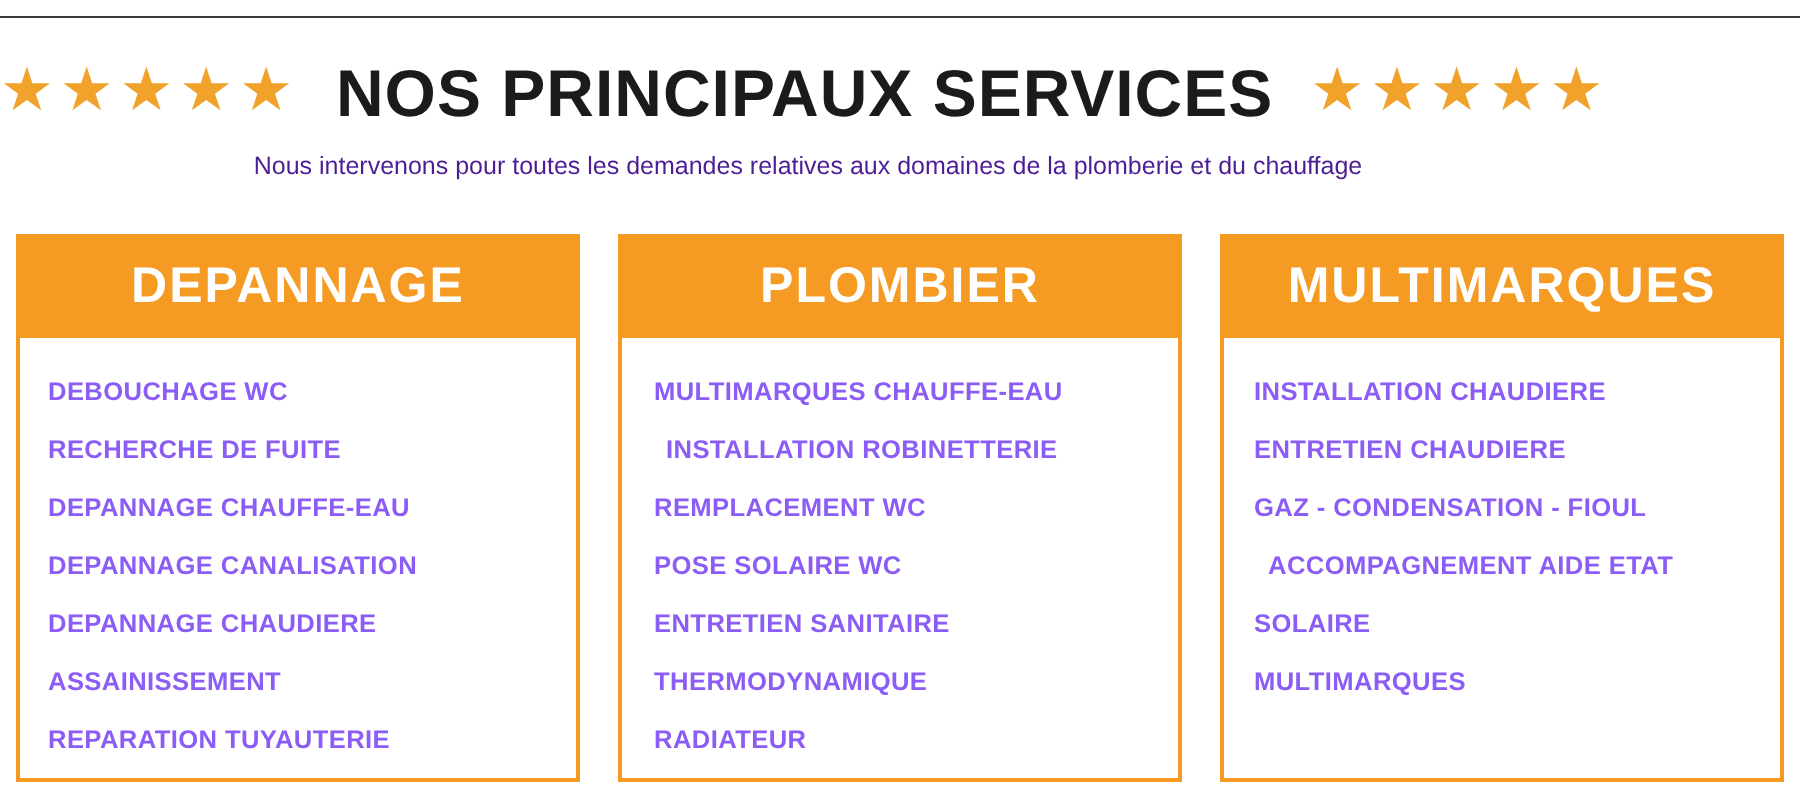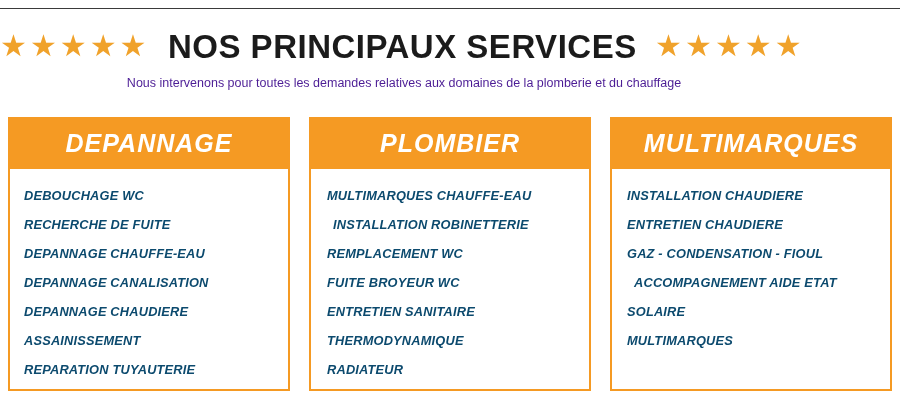--- a/index.html
+++ b/index.html
@@ -67,21 +67,20 @@
     position: absolute;
     top: 117px;
     left: 8px;
     width: 884px;
     display: flex;
     justify-content: space-between;
   }
   .card {
     width: 282px;
     box-sizing: border-box;
-    font-style: italic;
   }
   .card-header {
     background: #f59a23;
     color: #ffffff;
     text-align: center;
     font-size: 25px;
     font-weight: bold;
     letter-spacing: 1px;
     padding: 9px 0 11px 0;
     border: 1px solid #f59a23;
@@ -91,21 +90,21 @@
   }
   .card-body {
     border: 2px solid #f59a23;
     border-top: none;
     background: #ffffff;
     box-sizing: border-box;
     height: 222px;
     padding: 12px 0 0 0;
   }
   .service-item {
-    color: #0c4a6e;
+    color: #8b5cf6;
     font-size: 12.8px;
     font-weight: bold;
     letter-spacing: 0.2px;
     padding: 0 0 0 14px;
     height: 29px;
     line-height: 29px;
     white-space: nowrap;
   }
   .card.col2 .service-item { padding-left: 16px; }
   .card.col3 .service-item { padding-left: 15px; }
@@ -140,21 +139,21 @@
         <div class="service-item">REPARATION TUYAUTERIE</div>
       </div>
     </div>
 
     <div class="card col2">
       <div class="card-header">PLOMBIER</div>
       <div class="card-body">
         <div class="service-item">MULTIMARQUES CHAUFFE-EAU</div>
         <div class="service-item indent-1">INSTALLATION ROBINETTERIE</div>
         <div class="service-item">REMPLACEMENT WC</div>
-        <div class="service-item">FUITE BROYEUR WC</div>
+        <div class="service-item">POSE SOLAIRE WC</div>
         <div class="service-item">ENTRETIEN SANITAIRE</div>
         <div class="service-item">THERMODYNAMIQUE</div>
         <div class="service-item">RADIATEUR</div>
       </div>
     </div>
 
     <div class="card col3">
       <div class="card-header">MULTIMARQUES</div>
       <div class="card-body">
         <div class="service-item">INSTALLATION CHAUDIERE</div>

